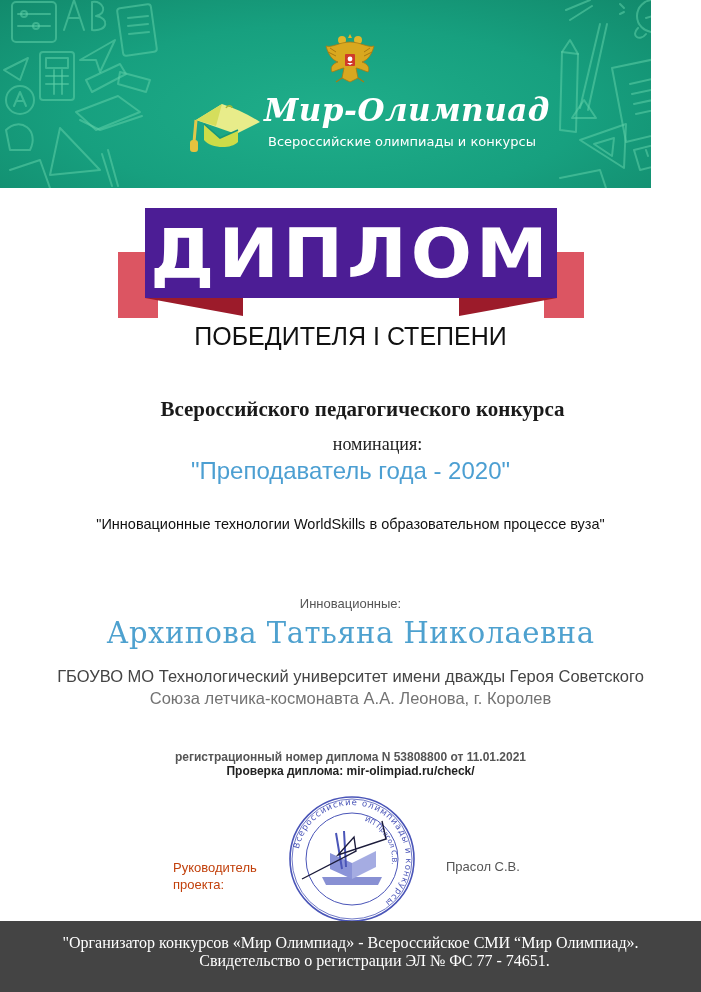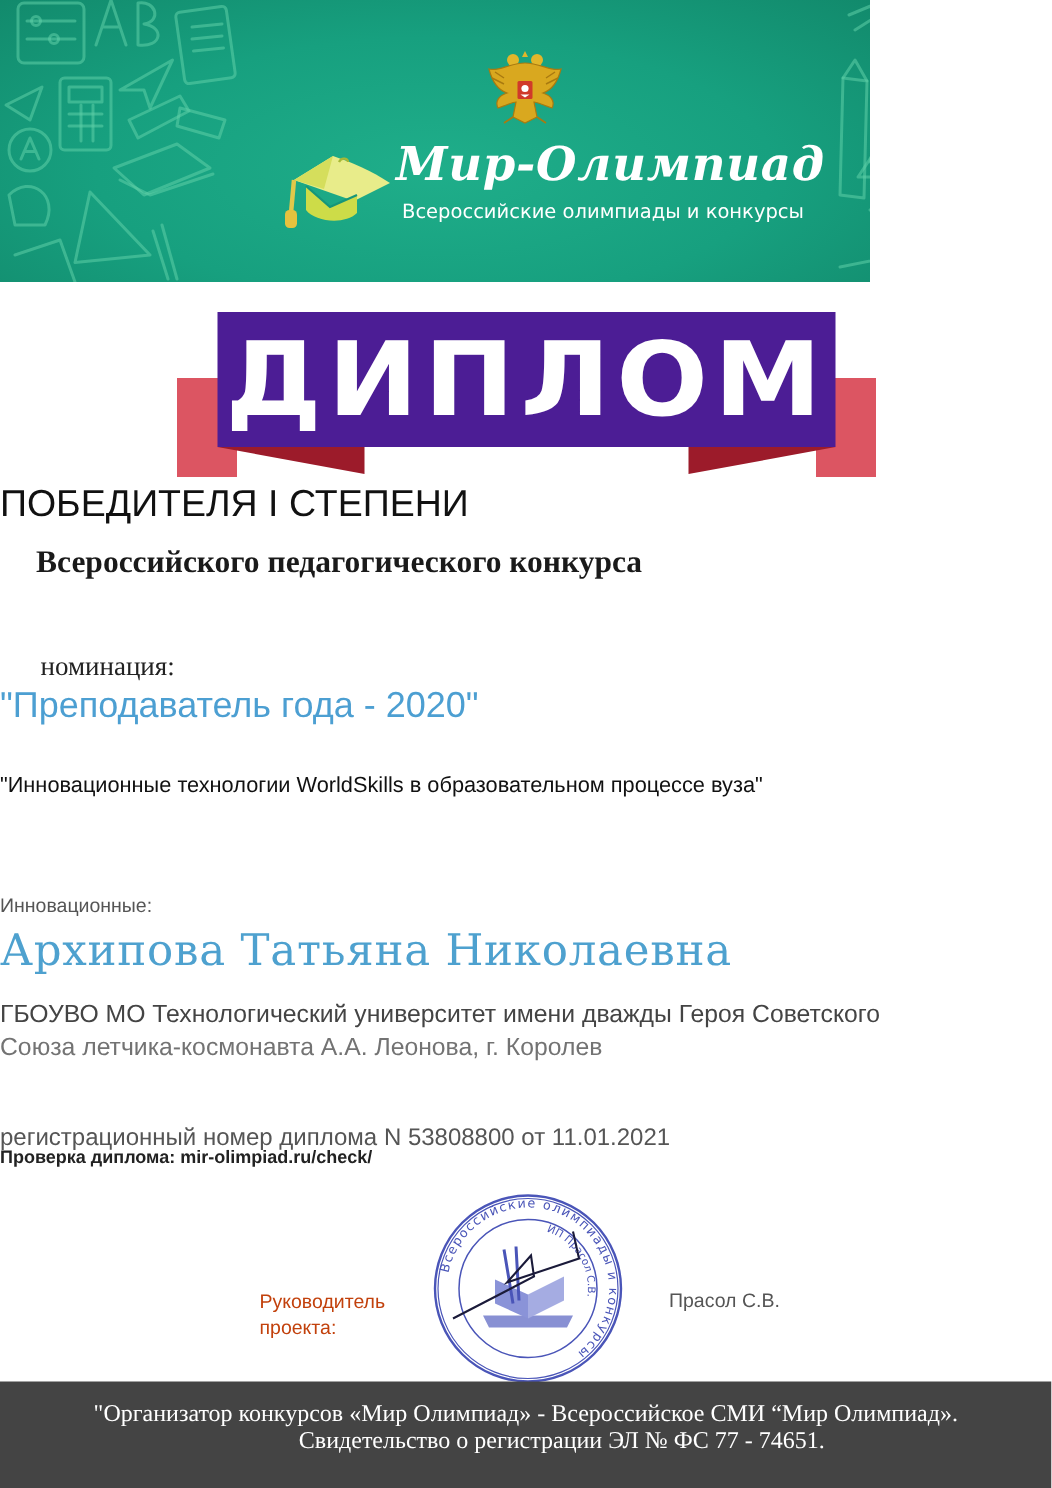--- a/index.html
+++ b/index.html
@@ -1,20 +1,20 @@
 <!DOCTYPE html>
 <html><head>
 <meta charset="utf-8">
 <style>
   * { margin: 0; padding: 0; box-sizing: border-box; }
   html, body { width: 701px; height: 992px; background: #ffffff; overflow: hidden; }
   body { position: relative; font-family: "Liberation Sans", sans-serif; color: #222; }
 
   .header {
-    position: absolute; left: 0; top: 0; width: 580px; height: 188px;
+    position: absolute; left: 0; top: 0; width: 651px; height: 188px;
     background: radial-gradient(ellipse at 50% 60%, #1fae8a 0%, #17a07f 55%, #128a6c 100%);
     overflow: hidden;
   }
   .doodles { position: absolute; left: 0; top: 0; width: 701px; height: 188px; }
   .doodles * { fill: none; stroke: #5fd0a8; stroke-width: 2; stroke-linecap: round; stroke-linejoin: round; opacity: 0.55; }
 
   .emblem { position: absolute; left: 322px; top: 30px; width: 56px; height: 56px; }
 
   .logo { position: absolute; left: 182px; top: 90px; width: 340px; height: 70px; }
   .cap { position: absolute; left: 4px; top: 0; width: 76px; height: 64px; }
@@ -36,35 +36,35 @@
     display: flex; align-items: center; justify-content: center;
   }
   .ribbon-text {
     font-family: "DejaVu Sans", sans-serif; font-weight: bold; font-size: 72px;
     color: #ffffff; letter-spacing: 4px; line-height: 1; transform: scaleY(0.95);
   }
   .tri { position: absolute; width: 0; height: 0; }
   .tri-left { left: 27px; top: 90px; border-top: 18px solid #9c1b2a; border-left: 98px solid transparent; }
   .tri-right { right: 27px; top: 90px; border-top: 18px solid #9c1b2a; border-right: 98px solid transparent; }
 
-  .center { position: absolute; left: 0; width: 701px; text-align: left; white-space: nowrap; }
+  .center { position: absolute; left: 0; width: 701px; text-align: center; white-space: nowrap; }
 
   .subtitle { top: 322px; font-size: 25px; color: #111; font-family: "Liberation Sans", sans-serif; }
-  .contest { top: 362px; font-family: "Liberation Serif", serif; font-weight: bold; font-size: 21px; color: #1a1a1a; padding-left: 24px; }
+  .contest { top: 397px; font-family: "Liberation Serif", serif; font-weight: bold; font-size: 21px; color: #1a1a1a; padding-left: 24px; }
   .nom-label { top: 434px; font-family: "Liberation Serif", serif; font-size: 18px; color: #222; margin-left: 27px; }
   .nom-title { top: 457px; font-size: 24px; color: #4c9fd2; }
   .work-title { top: 516px; font-size: 14.5px; color: #111; }
   .awarded-label { top: 596px; font-size: 13px; color: #555; }
   .recipient-name {
     top: 616px; font-family: "DejaVu Serif", serif; font-size: 29px; color: #4ea1cf;
     letter-spacing: 0.5px;
   }
   .org-line1 { top: 667px; font-size: 16.5px; color: #444; }
   .org-line2 { top: 689px; font-size: 16.5px; color: #737373; }
-  .reg-line { top: 750px; font-size: 16px; color: #555; }
+  .reg-line { top: 750px; font-size: 12px; color: #555; font-weight: bold; }
   .check-line { top: 764px; font-size: 12px; color: #222; font-weight: bold; }
 
   .sign-role { position: absolute; left: 173px; top: 859px; font-size: 13px; color: #c2410c; line-height: 17px; }
   .sign-name { position: absolute; left: 446px; top: 859px; font-size: 13px; color: #555; }
   .stamp { position: absolute; left: 286px; top: 793px; width: 132px; height: 132px; }
 
   .footer {
     position: absolute; left: 0; top: 921px; width: 701px; height: 71px; background: #444444;
   }
   .footer-line {

